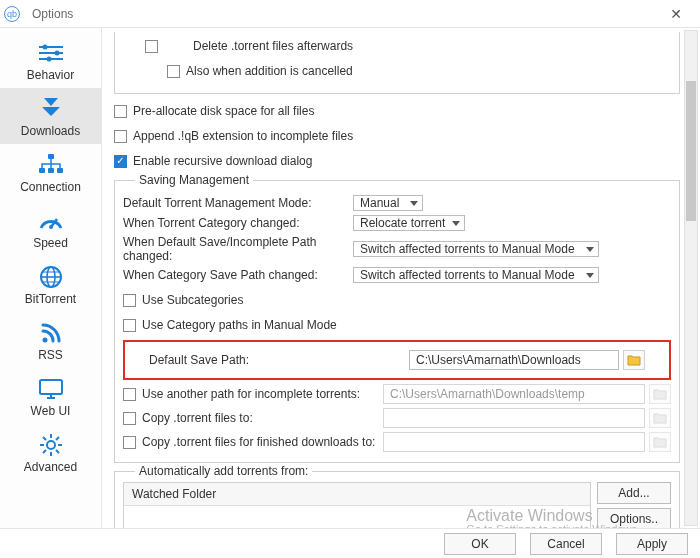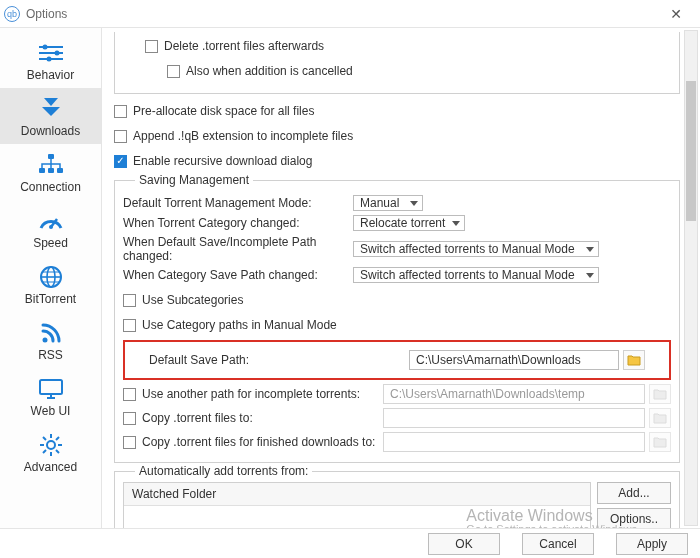--- a/index.html
+++ b/index.html
@@ -1,54 +1,54 @@
 <!DOCTYPE html>
 <html><head>
 <meta charset="utf-8">
 <style>
 * { box-sizing: border-box; margin: 0; padding: 0; }
 body { font-family: "Segoe UI", Arial, sans-serif; font-size: 12px; color: #333; background: #fff; width: 700px; height: 558px; position: relative; overflow: hidden; }
 .titlebar { display: flex; align-items: center; height: 28px; padding: 0 4px; border-bottom: 1px solid #e5e5e5; }
-.title-icon { width: 16px; height: 16px; border-radius: 50%; border: 1px solid #4a90d9; display: flex; align-items: center; justify-content: center; color:#4a90d9; font-size:9px; margin-right: 6px;}
+.title-icon { width: 16px; height: 16px; border-radius: 50%; border: 1px solid #4a90d9; display: flex; align-items: center; justify-content: center; color:#4a90d9; font-size:9px; margin-right: 12px;}
 .title-text { flex: 1; color: #6b6b6b; font-size: 12px; }
 .title-close { width: 40px; text-align: center; color:#555; font-size:14px; }
 .body { display: flex; height: 500px; }
 .sidebar { width: 102px; border-right: 1px solid #e5e5e5; padding-top: 4px; background:#fdfdfd;}
 .cat { display:flex; flex-direction:column; align-items:center; padding:8px 4px 6px; cursor:default;text-align:center;}
 .cat.selected { background: #e6e6e6; }
 .cat .ico { width:32px; height:26px; display:flex; align-items:center; justify-content:center; }
 .cat .lbl { font-size:12px; color:#333; margin-top:2px;}
 .content { flex:1; position:relative; overflow:hidden; padding: 4px 20px 0 12px;}
 .scroll-area { overflow:hidden; height:100%;}
 .section-box { border:1px solid #d0d0d0; padding:6px 8px 8px; margin-bottom:6px; position:relative;}
 .groupbox { border:1px solid #d0d0d0; padding: 10px 8px 6px; margin-top:8px; position:relative;}
 .grouptitle { position:absolute; top:-8px; left:20px; background:#fff; padding:0 4px; font-size:12px; color:#333;}
 .row { display:flex; align-items:center; min-height:22px; margin:3px 0;}
 .chk { width:13px; height:13px; border:1px solid #888; margin-right:6px; display:flex; align-items:center; justify-content:center; font-size:10px; line-height:10px; background:#fff; }
 .chk.checked { background:#1e7fd6; border-color:#1e7fd6; color:#fff;}
-.indent { margin-left: 22px; }
+.indent { margin-left: 22px; gap: 29px; }
 .formrow { display:flex; align-items:center; margin:4px 0;}
 .formlabel { flex:0 0 230px; }
 .sel { border:1px solid #bcbcbc; height:16px; padding:1px 18px 1px 6px; background:#fff; position:relative; display:flex; align-items:center; font-size:12px;}
 .sel.small { width:70px;}
 .sel.mid { width:112px;}
 .sel.wide { width:246px;}
 .sel .caret { position:absolute; right:4px; top:5px; width:0;height:0; border-left:4px solid transparent; border-right:4px solid transparent; border-top:5px solid #555;}
 .highlight-box { border:2px solid #d93025; padding:4px 24px; margin:4px 0;}
 .input { border:1px solid #bcbcbc; height:20px; padding:1px 6px; font-size:12px; background:#fff; display:flex; align-items:center; }
 .input.disabled { color:#9a9a9a; border-color:#d6d6d6;align-items:center;}
 .folder-btn { width:22px; height:20px; border:1px solid #d0d0d0; margin-left:4px; display:flex; align-items:center; justify-content:center; background:#fafafa;}
 .folder-btn.disabled { opacity:.5;}
 .table { border:1px solid #d0d0d0; }
 .theadrow { display:flex; border-bottom:1px solid #e0e0e0; background:#f7f7f7;}
 .th { padding:4px 8px; font-size:12px; flex:1;}
 .table-body { height:28px; }
 .right-buttons { display:flex; flex-direction:column; gap:4px; margin-left:6px;text-align:right;}
 .btn { border:1px solid #bcbcbc; background:#f8f8f8; padding:2px 12px; height:22px; font-size:12px; display:flex; align-items:center; justify-content:center; min-width:60px;}
-.footer { position:absolute; bottom:0; left:0; right:0; height:30px; border-top:1px solid #e5e5e5; display:flex; align-items:center; justify-content:flex-end; padding:0 12px; gap:22px; background:#fff;}
+.footer { position:absolute; bottom:0; left:0; right:0; height:30px; border-top:1px solid #e5e5e5; display:flex; align-items:center; justify-content:flex-end; padding:0 12px; gap:14px; background:#fff;}
 .watermark { position:absolute; right:60px; bottom:22px; text-align:left; color:#b5b5b5; font-size:16px; pointer-events:none; line-height:1.05;}
 .watermark .sub { font-size:11px;}
 .vscroll { position:absolute; right:2px; top:2px; bottom:2px; width:14px; background:#f1f1f1; border:1px solid #e0e0e0;}
 .vscroll .thumb { position:absolute; left:1px; right:1px; background:#c8c8c8;}
 svg { display:block; }
 </style>
 </head>
 <body>
 
 <div class="titlebar">

